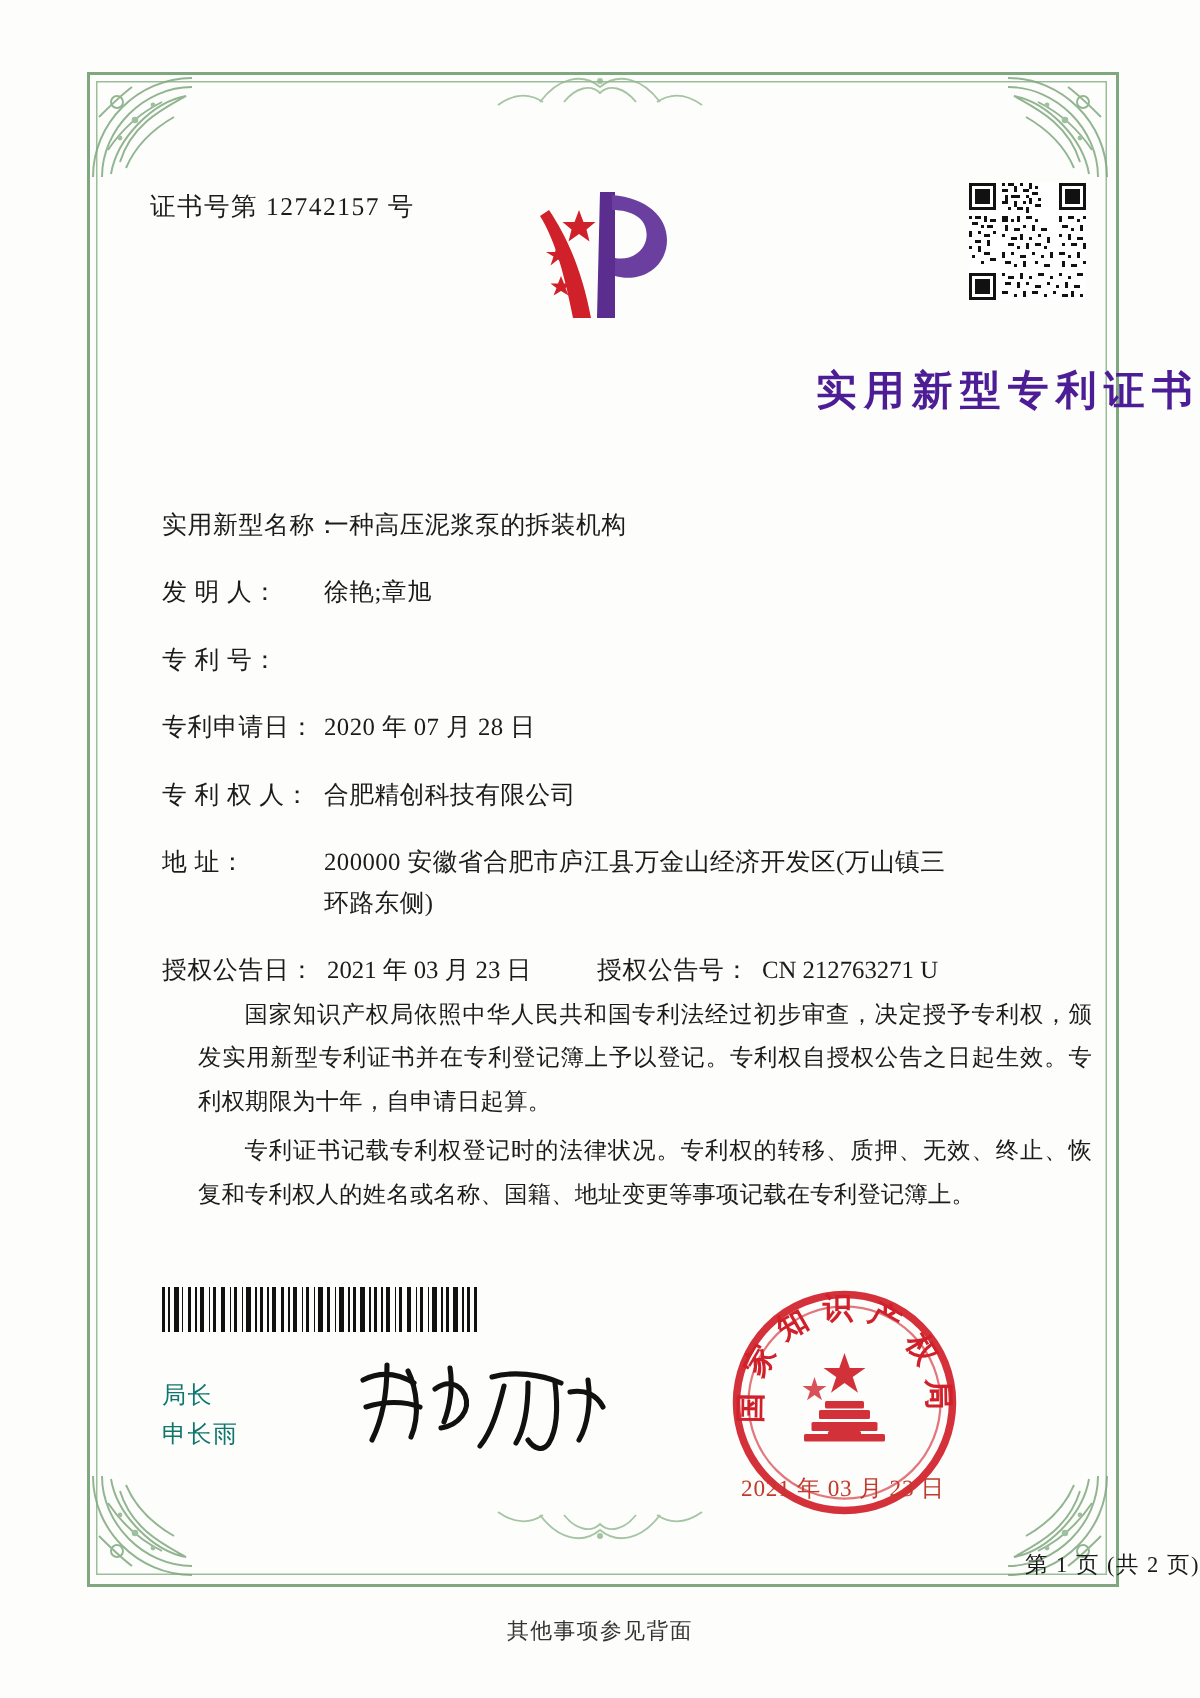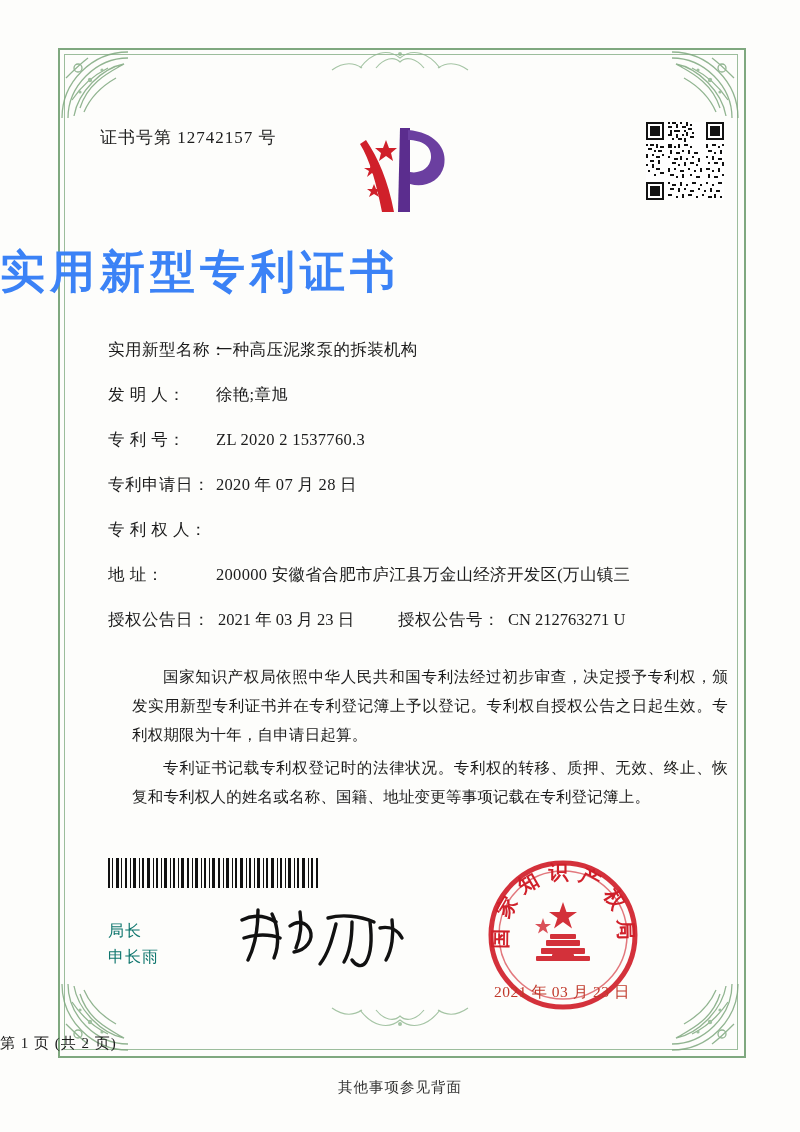--- a/index.html
+++ b/index.html
@@ -86,26 +86,26 @@
     width: 78px;
     height: 78px;
   }
   .qr svg { display:block; }
 
   
   .title {
     position: absolute;
     left: 0; top: 242px;
     width: 800px;
-    text-align: left;
+    text-align: right;
     font-family: "Liberation Serif", serif;
     font-weight: bold;
-    font-size: 45px;
+    font-size: 27px;
     letter-spacing: 5px;
-    color: #3b82f6;
+    color: #4c1d95;
   }
 
   
   .fields {
     position: absolute;
     left: 108px;
     top: 336px;
     width: 600px;
     font-size: 16.5px;
     line-height: 27px;
@@ -196,21 +196,21 @@
     font-size: 15.5px;
     color: #c0392b;
     letter-spacing: .5px;
   }
 
   
   .page-no {
     position: absolute;
     left: 0; top: 1034px;
     width: 800px;
-    text-align: left;
+    text-align: right;
     font-size: 15px;
     letter-spacing: 1px;
     color: #1b1b1b;
   }
   .note {
     position: absolute;
     left: 0; top: 1078px;
     width: 800px;
     text-align: center;
     font-size: 14.5px;
@@ -479,33 +479,34 @@
     <div class="f-row">
       <div class="f-label">实用新型名称：</div>
       <div class="f-value">一种高压泥浆泵的拆装机构</div>
     </div>
     <div class="f-row">
       <div class="f-label">发 明 人：</div>
       <div class="f-value">徐艳;章旭</div>
     </div>
     <div class="f-row">
       <div class="f-label">专 利 号：</div>
-      <div class="f-value">ZL 2020 2 1537760.3</div>
     </div>
     <div class="f-row">
       <div class="f-label">专利申请日：</div>
       <div class="f-value">2020 年 07 月 28 日</div>
     </div>
     <div class="f-row">
       <div class="f-label">专 利 权 人：</div>
+      <div class="f-value">合肥精创科技有限公司</div>
     </div>
     <div class="f-row">
       <div class="f-label">地 址：</div>
       <div class="f-value">
         <span>200000  安徽省合肥市庐江县万金山经济开发区(万山镇三</span>
+        <span class="l2">环路东侧)</span>
       </div>
     </div>
 
     <div class="row-inline">
       <div class="ri-left">
         <span class="ri-label">授权公告日：</span>
         <span class="ri-value">2021 年 03 月 23 日</span>
       </div>
       <div class="ri-right">
         <span class="ri-label">授权公告号：</span>

